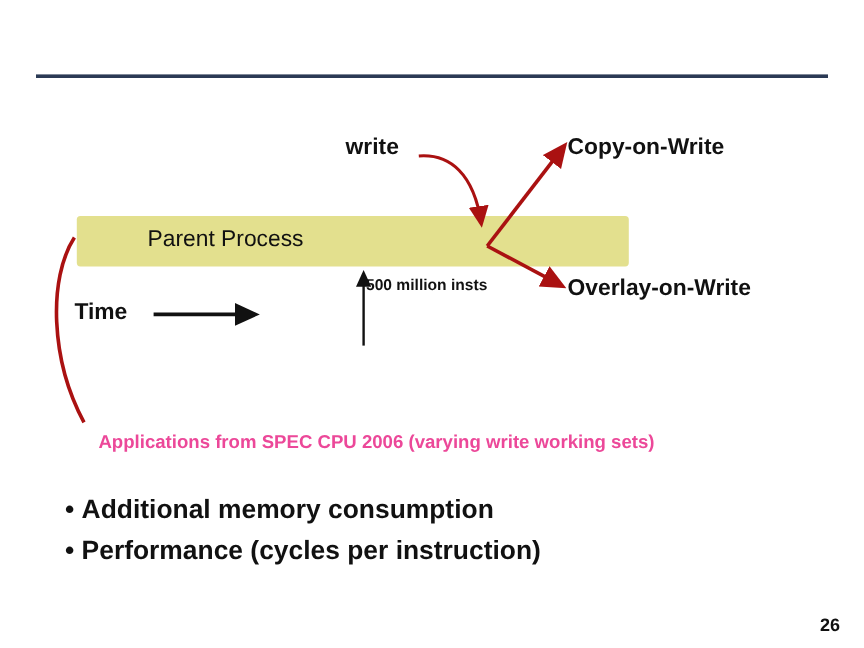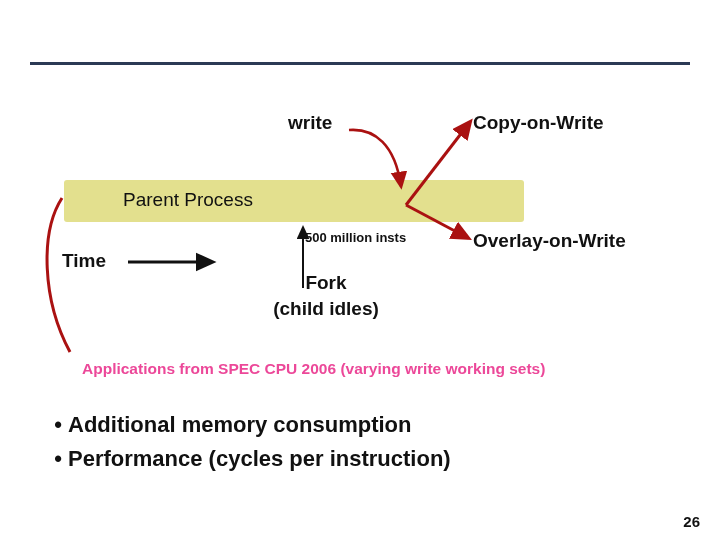--- a/index.html
+++ b/index.html
@@ -163,24 +163,20 @@
   <div class="title-rule"></div>
 
   <div class="diagram">
     <div class="bar"></div>
     <div class="bar-label">Parent Process</div>
     <div class="lbl-write">write</div>
     <div class="lbl-cow">Copy-on-Write</div>
     <div class="lbl-oow">Overlay-on-Write</div>
     <div class="lbl-insts">500 million insts</div>
     <div class="lbl-time">Time</div>
-    <div class="lbl-fork">
-      <span>Fork</span><br>
-      <span>(child idles)</span>
-    </div>
   </div>
 
   <svg class="overlay" viewBox="0 0 720 540">
     <defs>
       <marker id="ah" markerWidth="7" markerHeight="7" refX="5.5" refY="3.2" orient="auto">
         <path d="M0,0 L7,3.2 L0,6.4 z" fill="#aa1111"></path>
       </marker>
       <marker id="ahk" markerWidth="7" markerHeight="7" refX="5.5" refY="3.2" orient="auto">
         <path d="M0,0 L7,3.2 L0,6.4 z" fill="#111111"></path>
       </marker>

